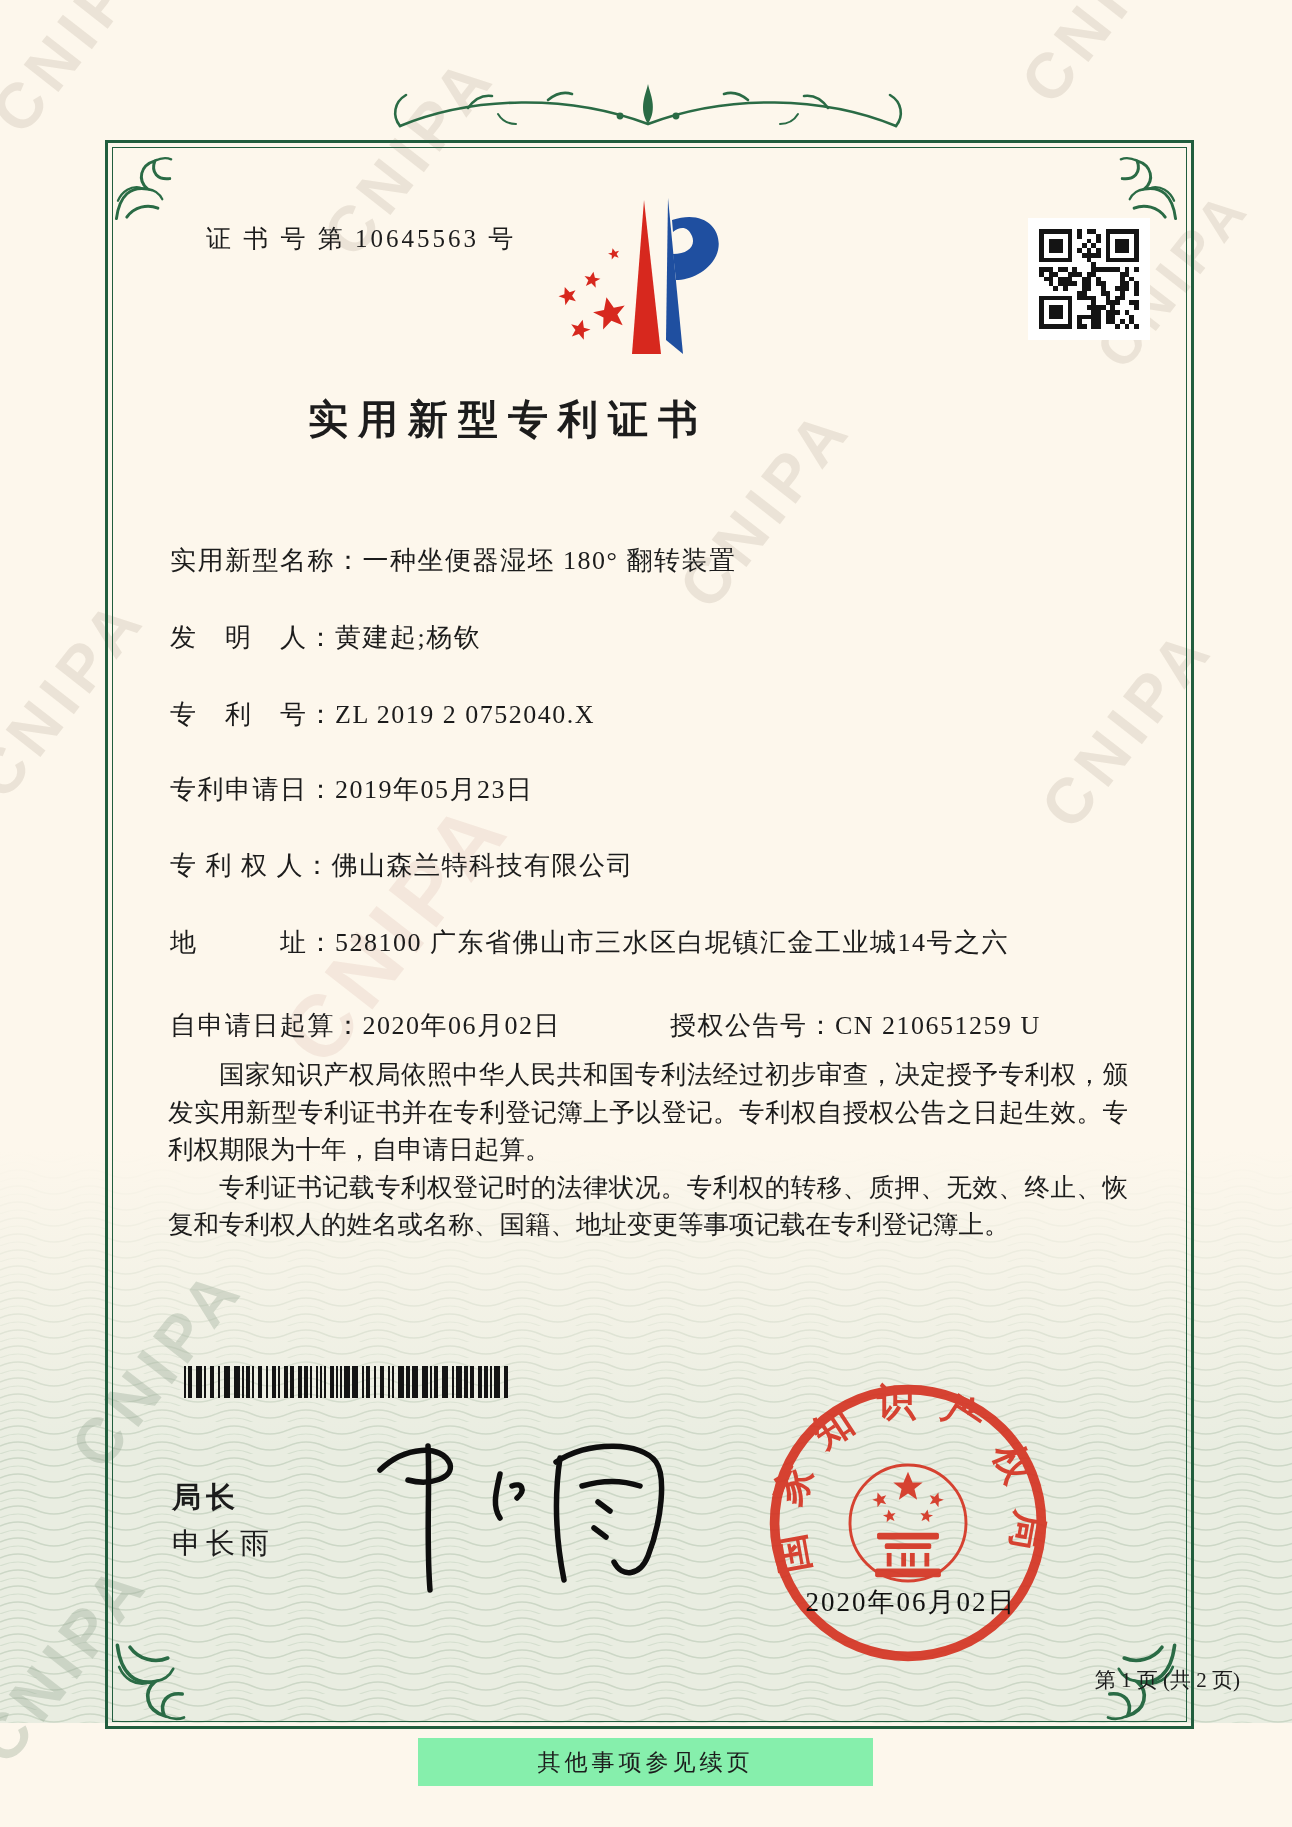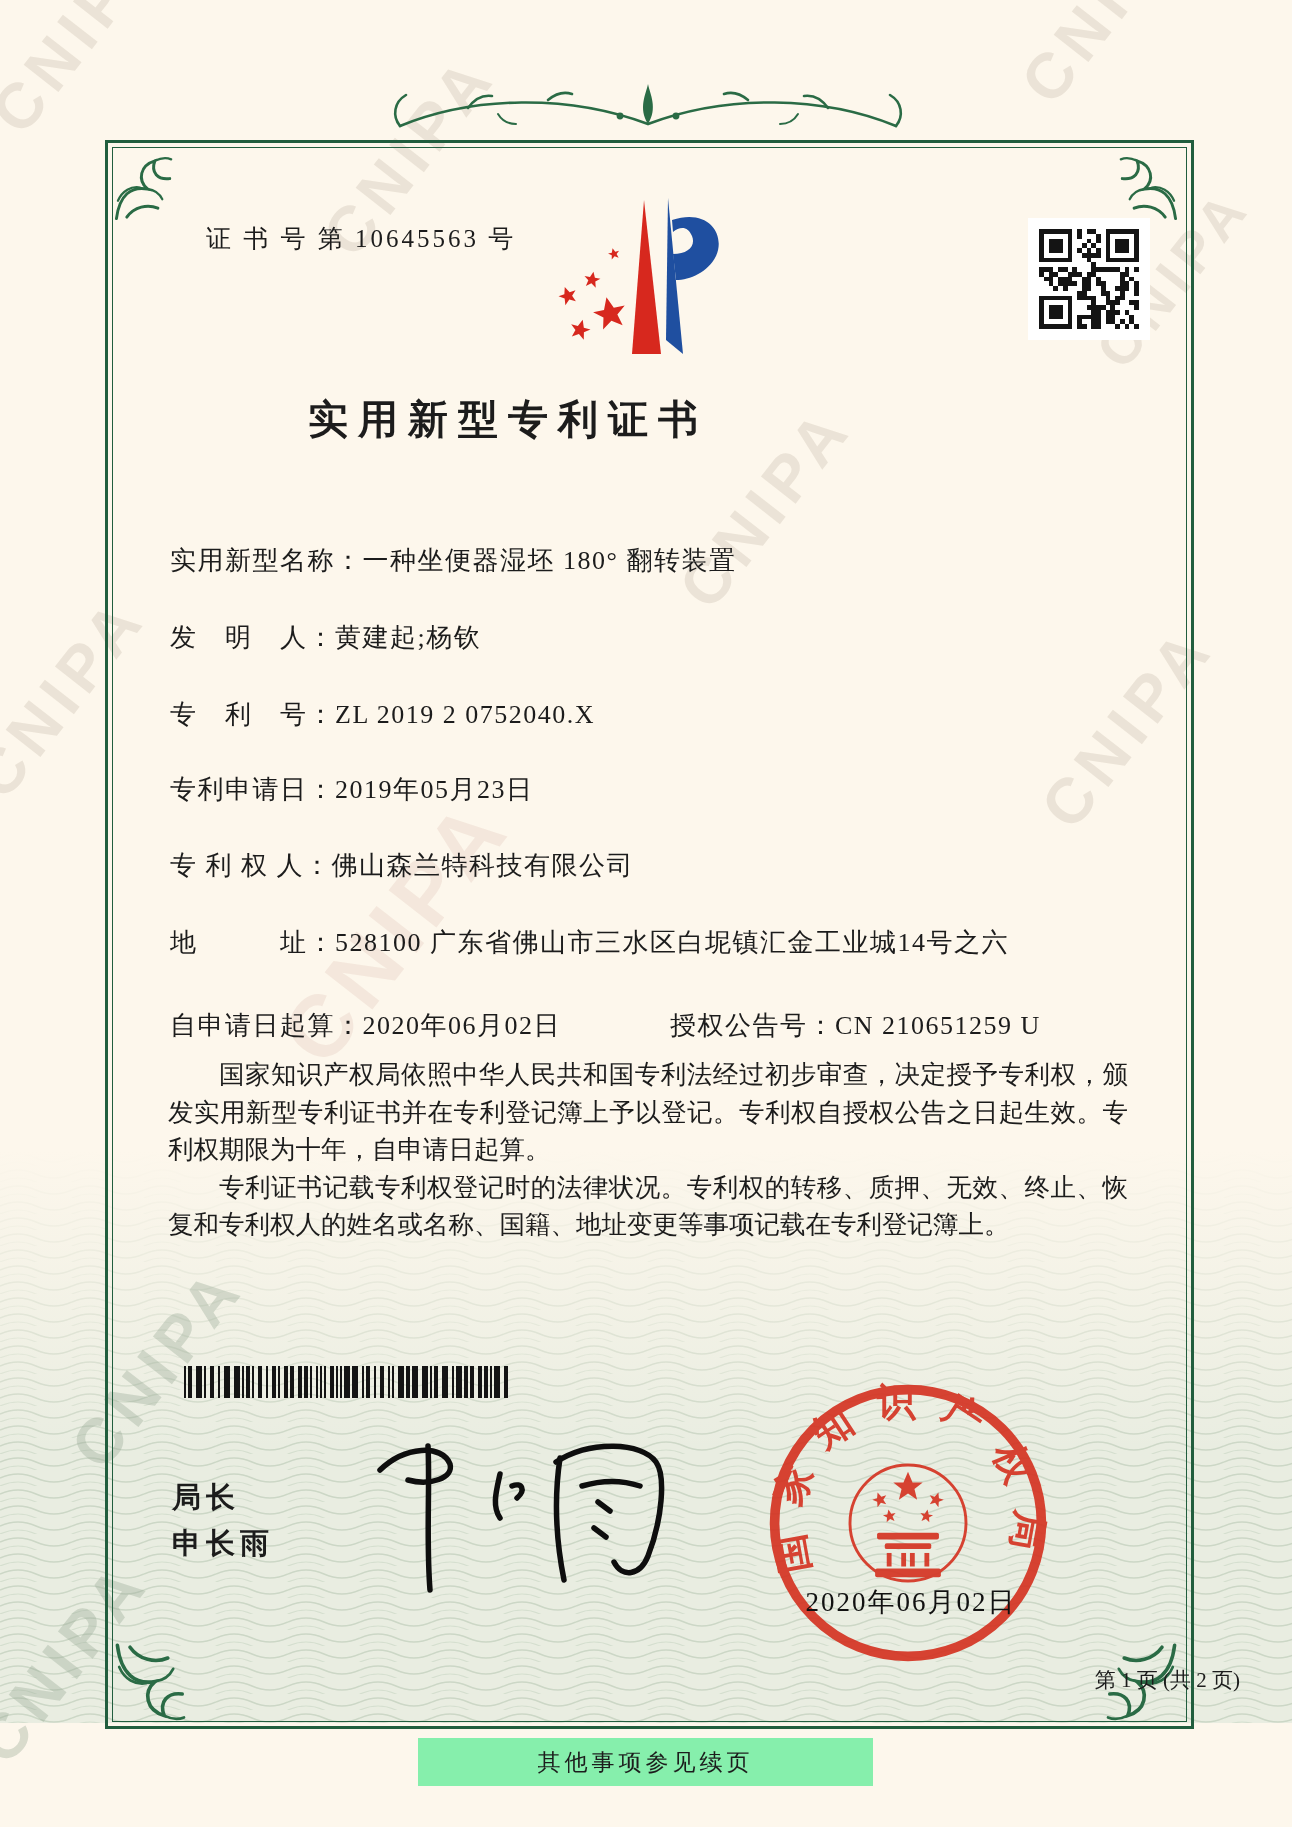--- a/index.html
+++ b/index.html
@@ -46,21 +46,21 @@
   .grant-right{position:absolute;left:500px;top:0;white-space:nowrap;}
   
   .body-text{position:absolute;left:168px;top:1056px;width:960px;z-index:4;
              font-size:25.5px;line-height:37.5px;text-align:justify;}
   .body-text p{margin:0;text-indent:2em;}
   
   .barcode{position:absolute;left:182px;top:1366px;z-index:4;}
   .signer-title{position:absolute;left:172px;top:1478px;z-index:4;
     font-family:Liberation Sans, sans-serif;font-weight:700;font-size:29px;letter-spacing:5px;}
   .signer-name{position:absolute;left:172px;top:1524px;z-index:4;
-    font-family:"Liberation Sans","DejaVu Sans",sans-serif;font-weight:700;font-size:29px;letter-spacing:5px;}
+    font-family:"Liberation Sans","DejaVu Sans",sans-serif;font-weight:400;font-size:29px;letter-spacing:5px;}
   .signature{position:absolute;left:350px;top:1428px;z-index:5;}
   .seal{position:absolute;left:763px;top:1378px;z-index:5;opacity:.9;}
   .seal-date{position:absolute;left:766px;top:1584px;width:290px;text-align:center;z-index:6;
              font-size:27px;letter-spacing:2px;color:#111;}
   .page-info{position:absolute;left:0;top:1666px;width:1240px;text-align:right;z-index:4;font-size:21px;}
   .note-box{position:absolute;left:418px;top:1738px;width:455px;height:48px;background:#86efac;z-index:4;
             display:flex;align-items:center;justify-content:center;font-size:23px;letter-spacing:4px;}
 </style>
 </head>
 <body>

